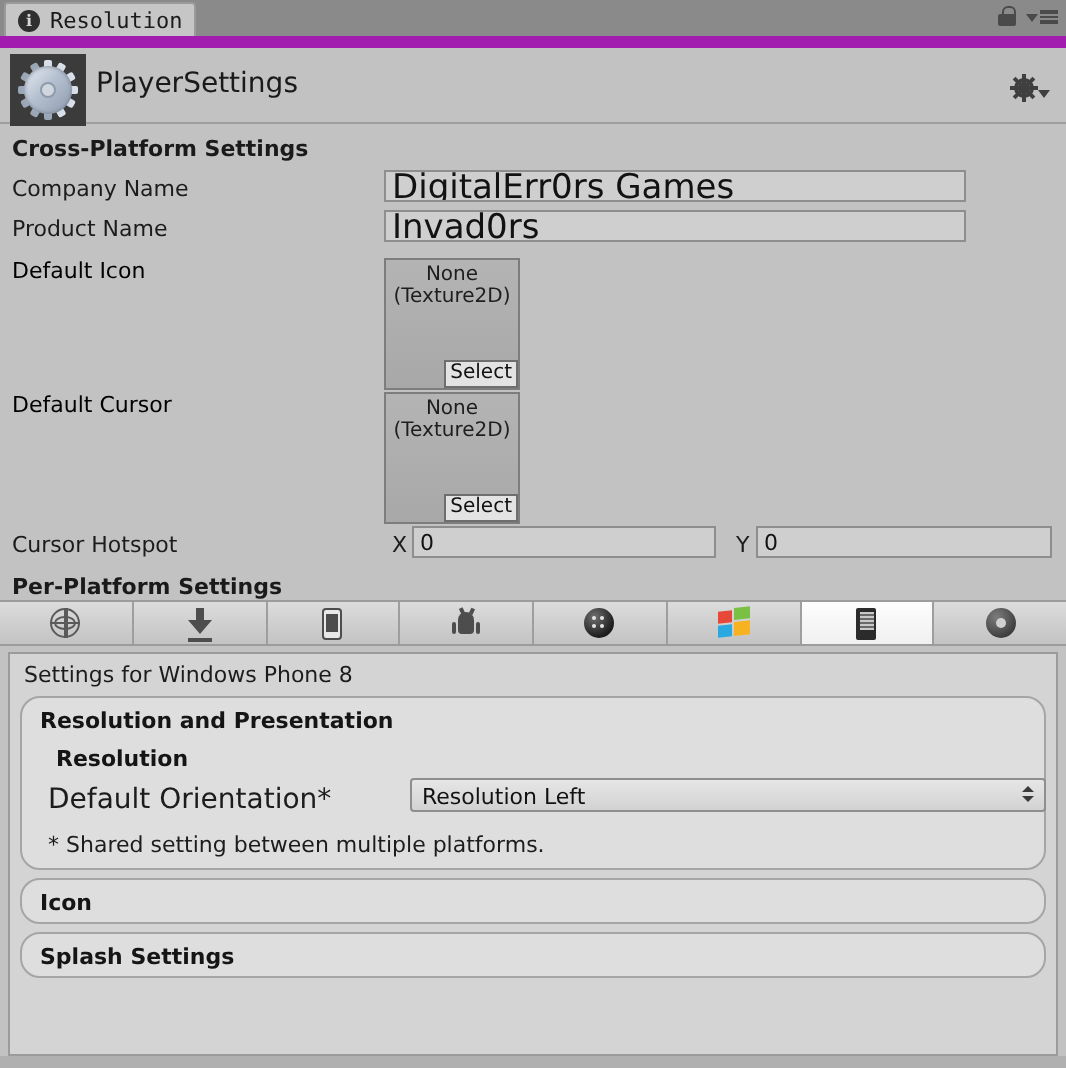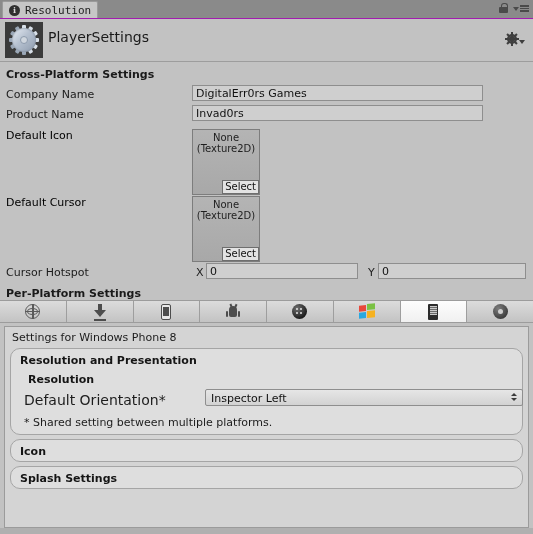--- a/index.html
+++ b/index.html
@@ -93,21 +93,21 @@
   }
   .menu-icon .lines { display: flex; flex-direction: column; gap: 1px; }
   .menu-icon .lines i { display: block; width: 9px; height: 1.5px; background: #4a4a4a; }
 
   
   .obj-header {
     position: absolute;
     left: 0; top: 18px;
     width: 533px; height: 44px;
     background: #c2c2c2;
-    border-top: 1px solid #a21caf;
+    border-top: 6px solid #a21caf;
     border-bottom: 1px solid #9d9d9d;
     box-sizing: border-box;
   }
   .gear-big {
     position: absolute;
     left: 5px; top: 3px;
     width: 38px; height: 36px;
     background: #3b3b3b;
     display: flex; align-items: center; justify-content: center;
   }
@@ -198,21 +198,21 @@
     font-size: 11px;
     color: #1c1c1c;
   }
   .tfield {
     position: absolute;
     left: 192px; top: 0;
     width: 291px; height: 16px;
     background: #cfcfcf;
     border: 1px solid #8e8e8e;
     box-sizing: border-box;
-    font-size: 11px;
+    font-size: 17px;
     color: #121212;
     padding: 1px 0 0 3px;
     line-height: 14px;
     overflow: hidden;
     white-space: nowrap;
   }
 
   
   .objrow { position: relative; height: 67px; }
   .objrow .label { position: absolute; left: 6px; top: 0; font-size: 11px; }
@@ -619,21 +619,21 @@
 
   <div class="plat-panel">
     <div class="settings-for">Settings for Windows Phone 8</div>
 
     <div class="foldout">
       <div class="fhead">Resolution and Presentation</div>
       <div class="sub-head">Resolution</div>
       <div class="prow">
         <span class="plabel">Default Orientation*</span>
         <div class="popup">
-          <span>Inspector Left</span>
+          <span>Resolution Left</span>
           <span class="updown">
             <span class="u"></span>
               <span class="d"></span>
           </span>
         </div>
       </div>
       <div class="footnote">* Shared setting between multiple platforms.</div>
     </div>
 
     <div class="foldout collapsed">

